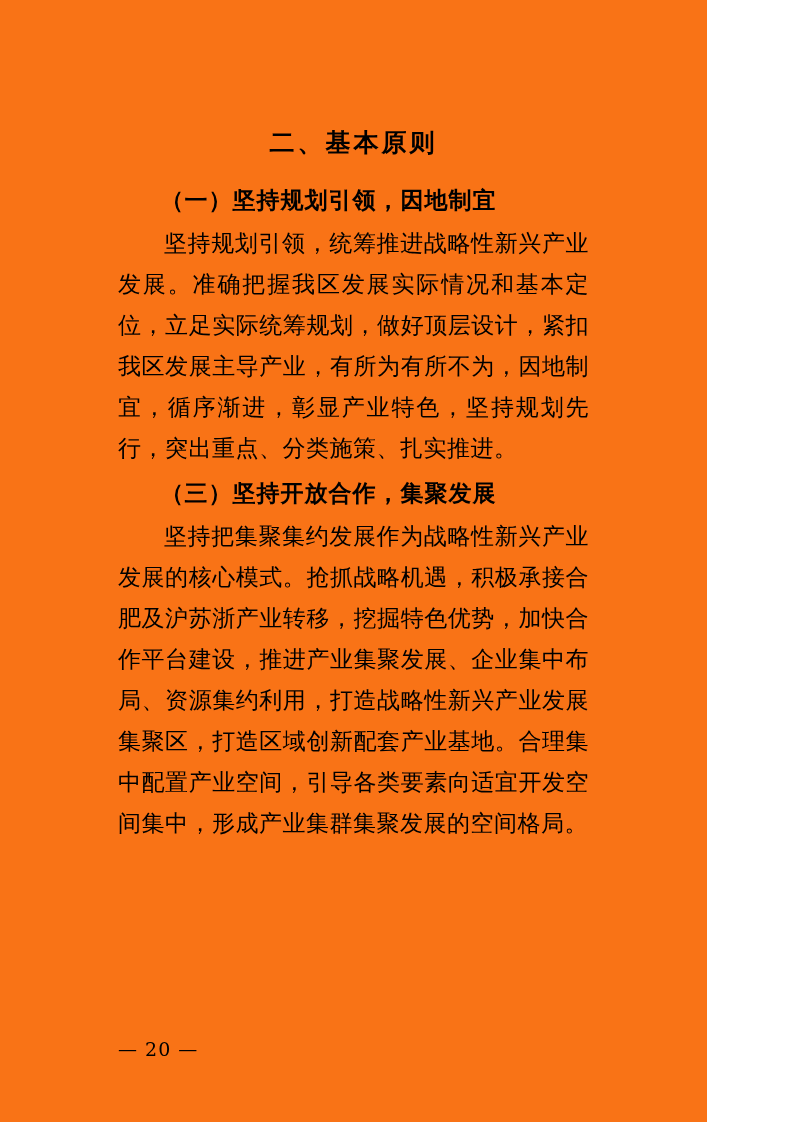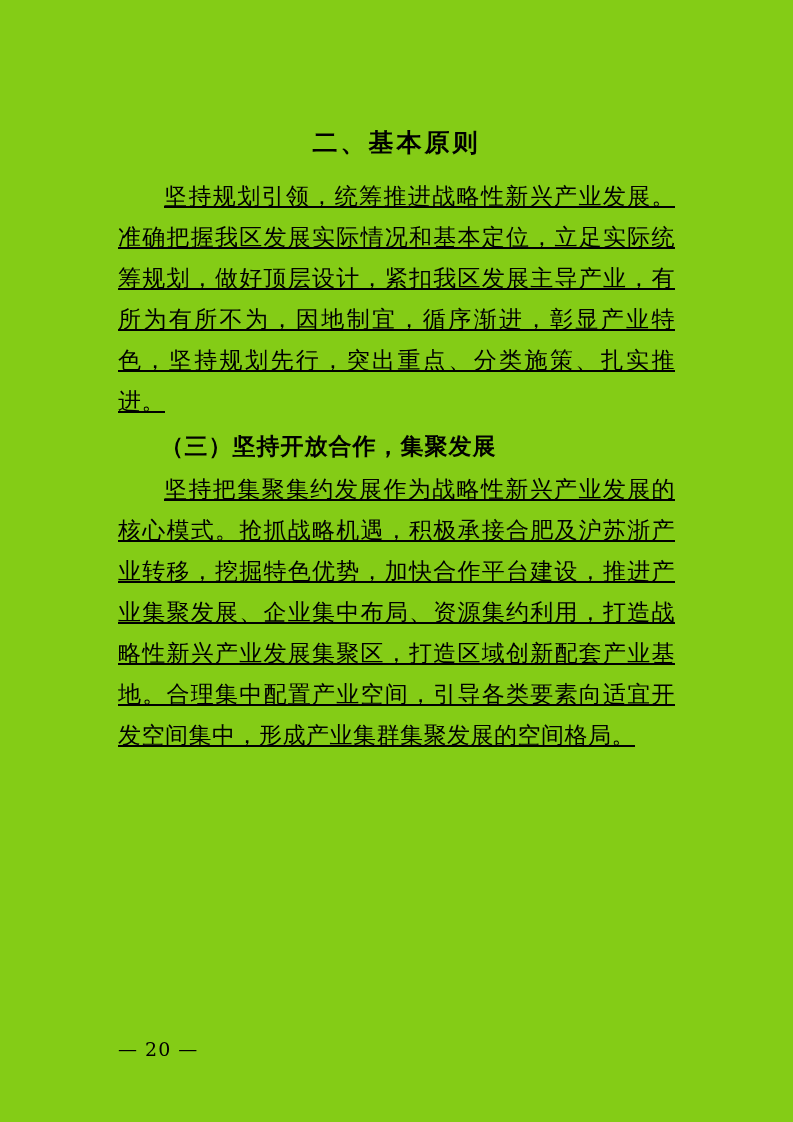--- a/index.html
+++ b/index.html
@@ -2,23 +2,23 @@
 <html><head>
 <meta charset="utf-8">
 <style>
   html, body {
     margin: 0;
     padding: 0;
     background: #ffffff;
   }
   .page {
     position: relative;
-    width: 793px;
+    width: 707px;
     height: 1122px;
-    background: #84cc16;
+    background: #f97316;
     box-sizing: border-box;
     padding: 126px 118px 0 118px;
     color: #000000;
     overflow: hidden;
   }
   .doc-title {
     font-family: "DejaVu Sans", sans-serif;
     font-weight: bold;
     font-size: 25px;
     line-height: 34px;
@@ -36,40 +36,40 @@
     letter-spacing: 1px;
   }
   .body-para {
     font-family: "DejaVu Serif", serif;
     font-size: 23px;
     line-height: 41px;
     text-indent: 2em;
     text-align: justify;
     margin: 0;
     letter-spacing: 0.5px;
-    text-decoration: underline;
   }
   .page-number {
     position: absolute;
     left: 118px;
     bottom: 62px;
     font-family: "DejaVu Serif", serif;
     font-size: 19px;
     color: #000000;
     letter-spacing: 1px;
   }
 </style>
 </head>
 <body>
 
 <div class="page">
 
   <h1 class="doc-title">二、基本原则</h1>
 
   <section>
+    <h2 class="sub-heading">（一）坚持规划引领，因地制宜</h2>
     <p class="body-para">坚持规划引领，统筹推进战略性新兴产业发展。准确把握我区发展实际情况和基本定位，立足实际统筹规划，做好顶层设计，紧扣我区发展主导产业，有所为有所不为，因地制宜，循序渐进，彰显产业特色，坚持规划先行，突出重点、分类施策、扎实推进。</p>
   </section>
 
   <section>
   </section>
 
   <section>
     <h2 class="sub-heading">（三）坚持开放合作，集聚发展</h2>
     <p class="body-para">坚持把集聚集约发展作为战略性新兴产业发展的核心模式。抢抓战略机遇，积极承接合肥及沪苏浙产业转移，挖掘特色优势，加快合作平台建设，推进产业集聚发展、企业集中布局、资源集约利用，打造战略性新兴产业发展集聚区，打造区域创新配套产业基地。合理集中配置产业空间，引导各类要素向适宜开发空间集中，形成产业集群集聚发展的空间格局。</p>
   </section>

